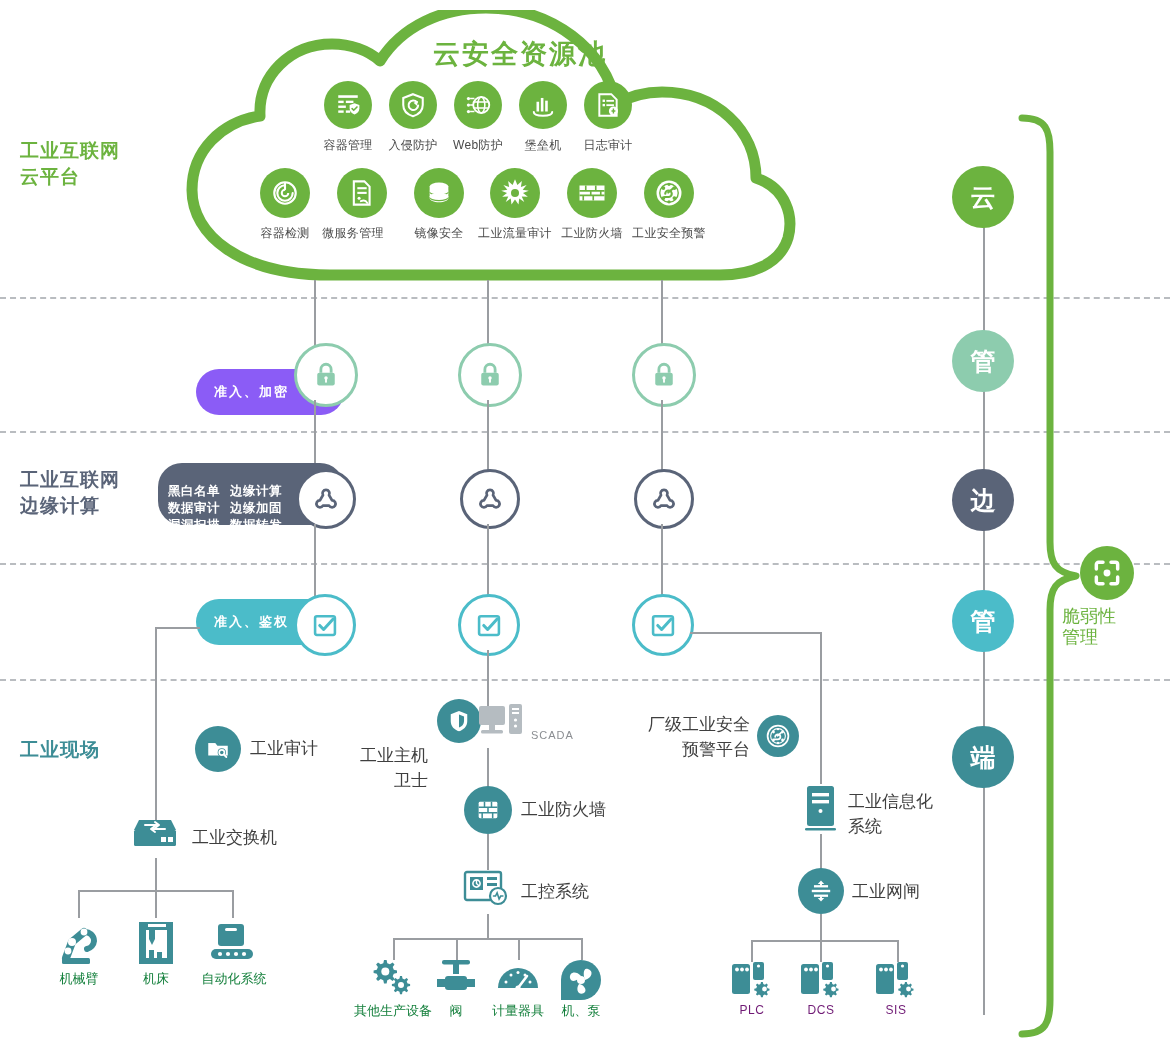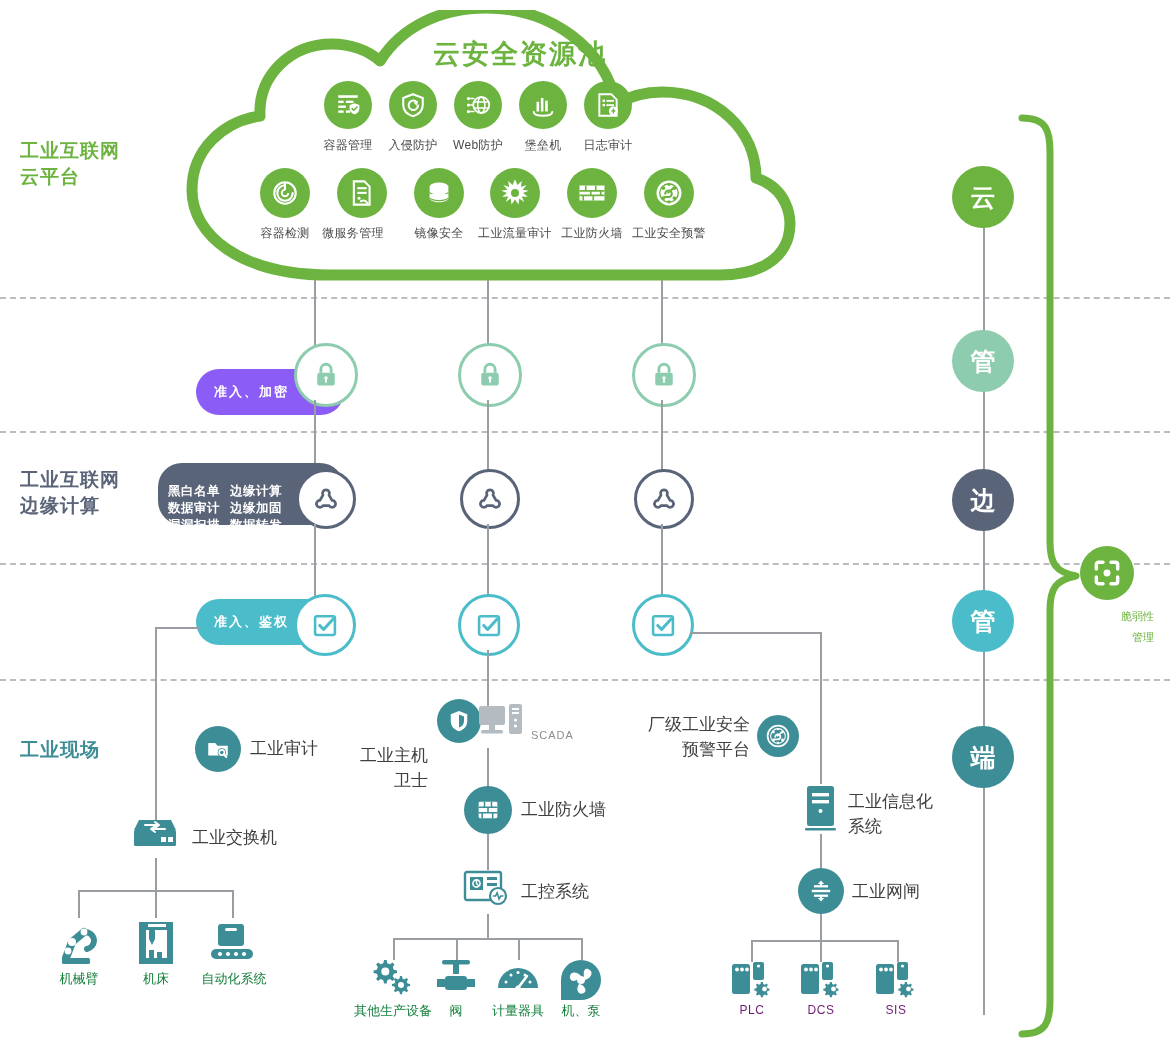--- a/index.html
+++ b/index.html
@@ -45,21 +45,21 @@
           color:#fff;font-size:25px;font-weight:bold;}
 
   
   .nlabel{position:absolute;font-size:17px;color:#3f3f3f;line-height:22px;white-space:nowrap;}
   .nlabel.gray{color:#8b8e92;font-size:11px;letter-spacing:1px;}
   .nlabel.r{text-align:right;}
 
   .leaf-cap{position:absolute;font-size:13px;color:#15803d;text-align:center;white-space:nowrap;}
   .leaf-cap.en{font-size:12px;color:#701a75;letter-spacing:.5px;}
 
-  .vm-label{position:absolute;text-align:right;font-size:11px;color:#6CB33F;line-height:21px;white-space:nowrap;}
+  .vm-label{position:absolute;text-align:left;font-size:18px;color:#6CB33F;line-height:21px;white-space:nowrap;}
 </style>
 </head>
 <body>
 
 <div class="stage">
 
   <div class="sep" style="top:297px;width:1170px;"></div>
   <div class="sep" style="top:431px;width:1170px;"></div>
   <div class="sep" style="top:563px;width:1170px;"></div>
   <div class="sep" style="top:679px;width:1170px;"></div>

